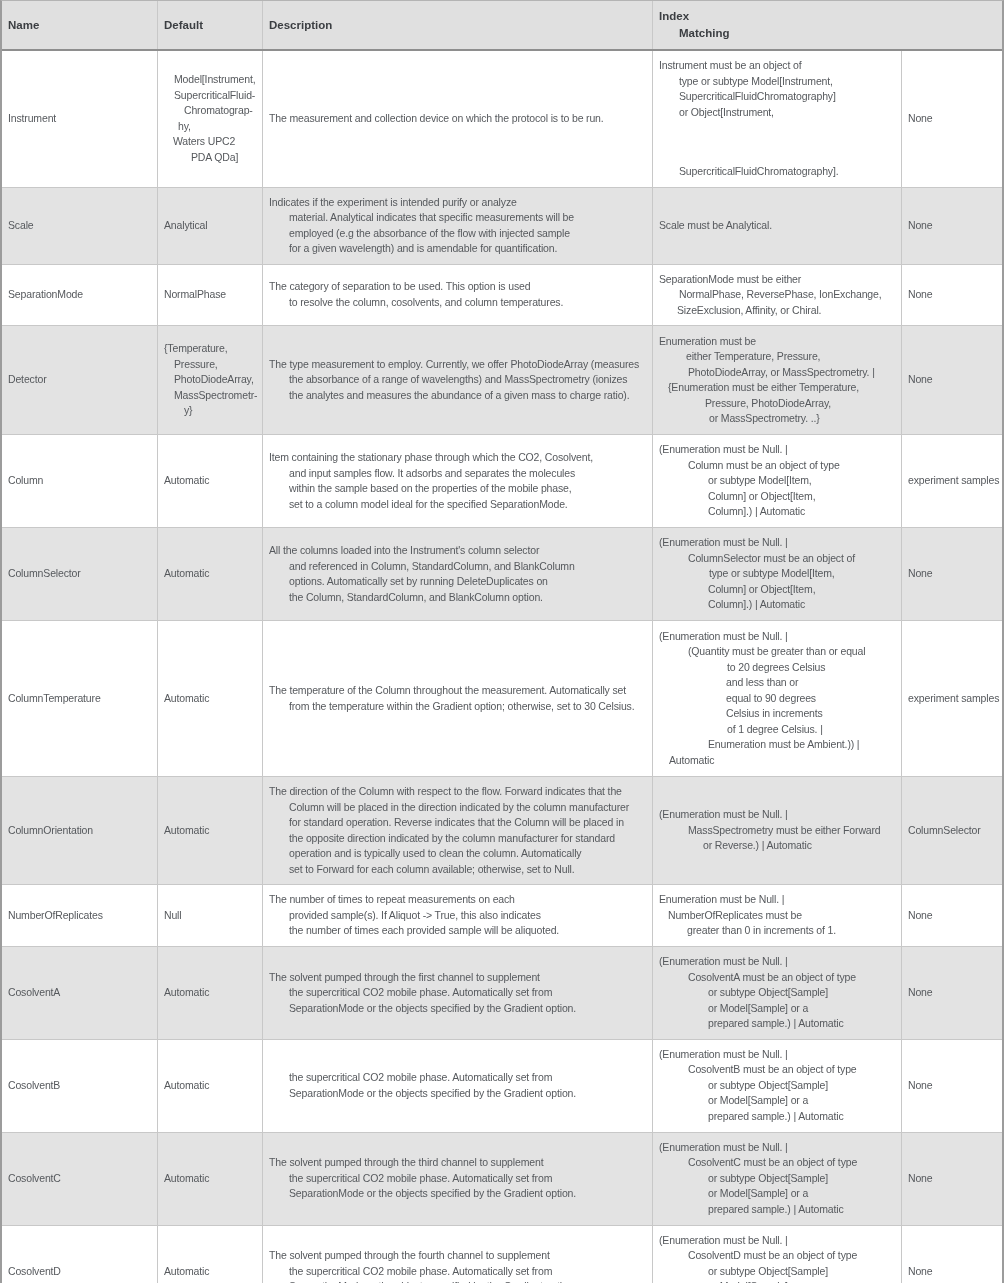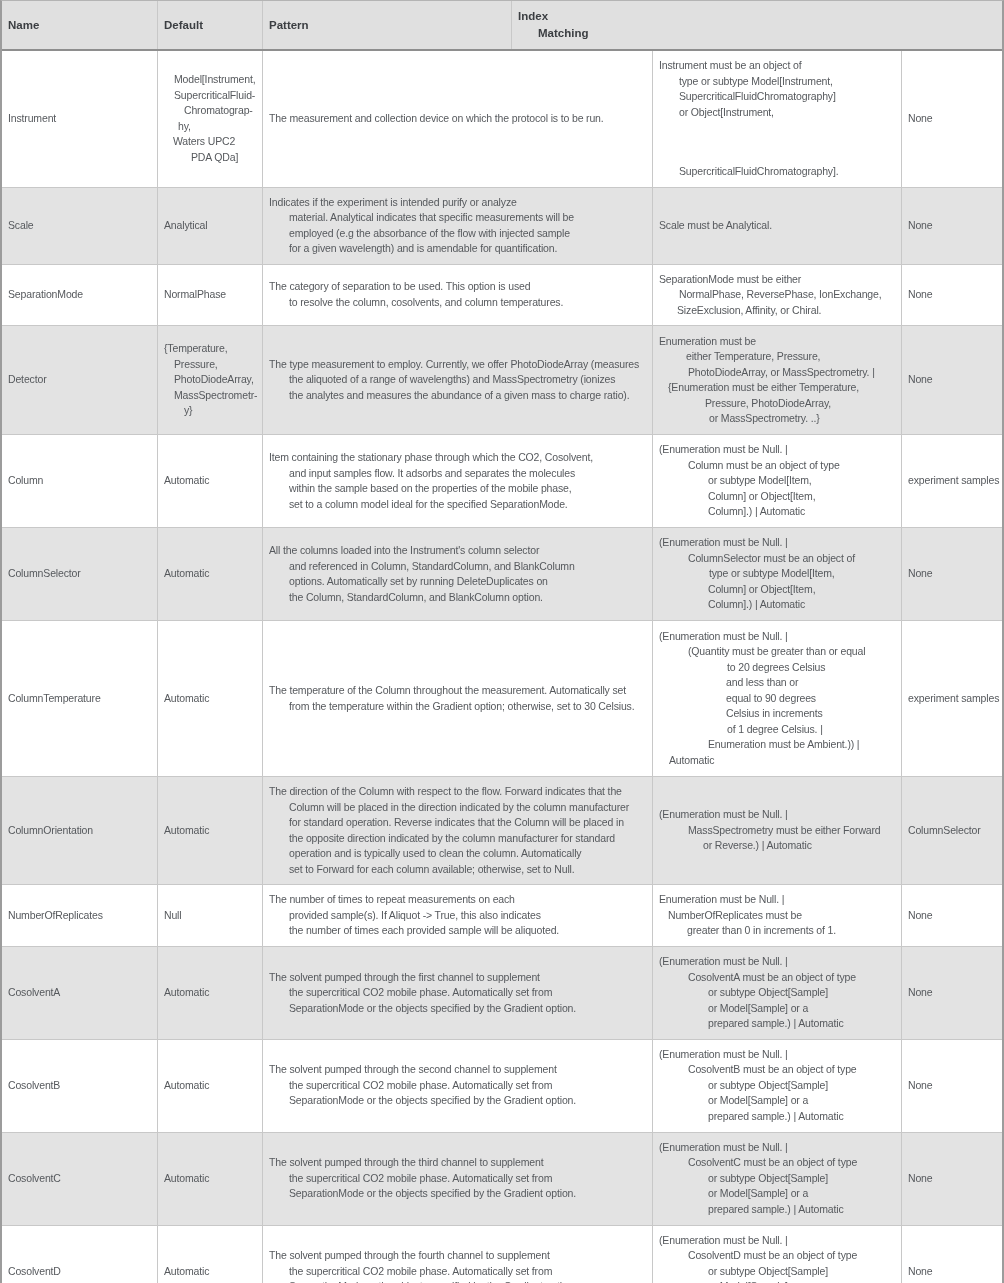--- a/index.html
+++ b/index.html
@@ -58,22 +58,22 @@
 
 <div class="page">
   <div class="tbl" id="options-table">
       <div class="row header">
         <div class="cell c-name">
           <div class="line">Name</div>
         </div>
         <div class="cell c-default">
           <div class="line">Default</div>
         </div>
-        <div class="cell c-pattern">
-          <div class="line">Pattern</div>
+        <div class="cell c-description">
+          <div class="line">Description</div>
         </div>
         <div class="cell c-index">
           <div class="line">Index</div>
           <div class="line" style="padding-left: 20px;">Matching</div>
         </div>
       </div>
       <div class="row" style="min-height: 109px;">
         <div class="cell c-name">
           <div class="line" style="padding-left: 0px;">Instrument</div>
         </div>
@@ -145,21 +145,21 @@
         </div>
         <div class="cell c-default">
           <div class="line" style="padding-left: 0px;">{Temperature,</div>
           <div class="line" style="padding-left: 10px;">Pressure,</div>
           <div class="line" style="padding-left: 10px;">PhotoDiodeArray,</div>
           <div class="line" style="padding-left: 10px;">MassSpectrometr-</div>
           <div class="line" style="padding-left: 20px;">y}</div>
         </div>
         <div class="cell c-description">
           <div class="line" style="padding-left: 0px;">The type measurement to employ. Currently, we offer PhotoDiodeArray (measures</div>
-          <div class="line" style="padding-left: 20px;">the aliquoted of a range of wavelengths) and MassSpectrometry (ionizes</div>
+          <div class="line" style="padding-left: 20px;">the absorbance of a range of wavelengths) and MassSpectrometry (ionizes</div>
           <div class="line" style="padding-left: 20px;">the analytes and measures the abundance of a given mass to charge ratio).</div>
         </div>
         <div class="cell c-pattern">
           <div class="line" style="padding-left: 0px;">Enumeration must be</div>
           <div class="line" style="padding-left: 27px;">either Temperature, Pressure,</div>
           <div class="line" style="padding-left: 29px;">PhotoDiodeArray, or MassSpectrometry.  |</div>
           <div class="line" style="padding-left: 9px;">{Enumeration must be either Temperature,</div>
           <div class="line" style="padding-left: 46px;">Pressure, PhotoDiodeArray,</div>
           <div class="line" style="padding-left: 50px;">or MassSpectrometry. ..}</div>
         </div>
@@ -310,21 +310,20 @@
         </div>
       </div>
       <div class="row" style="min-height: 93px;">
         <div class="cell c-name">
           <div class="line" style="padding-left: 0px;">CosolventB</div>
         </div>
         <div class="cell c-default">
           <div class="line" style="padding-left: 0px;">Automatic</div>
         </div>
         <div class="cell c-description">
-          <div class="line" style="padding-left: 0px;">The solvent pumped through the second channel to supplement</div>
           <div class="line" style="padding-left: 20px;">the supercritical CO2 mobile phase.  Automatically set from</div>
           <div class="line" style="padding-left: 20px;">SeparationMode or the objects specified by the Gradient option.</div>
         </div>
         <div class="cell c-pattern">
           <div class="line" style="padding-left: 0px;">(Enumeration must be Null.  |</div>
           <div class="line" style="padding-left: 29px;">CosolventB must be an object of type</div>
           <div class="line" style="padding-left: 49px;">or subtype Object[Sample]</div>
           <div class="line" style="padding-left: 49px;">or Model[Sample] or a</div>
           <div class="line" style="padding-left: 49px;">prepared sample.) | Automatic</div>
         </div>

